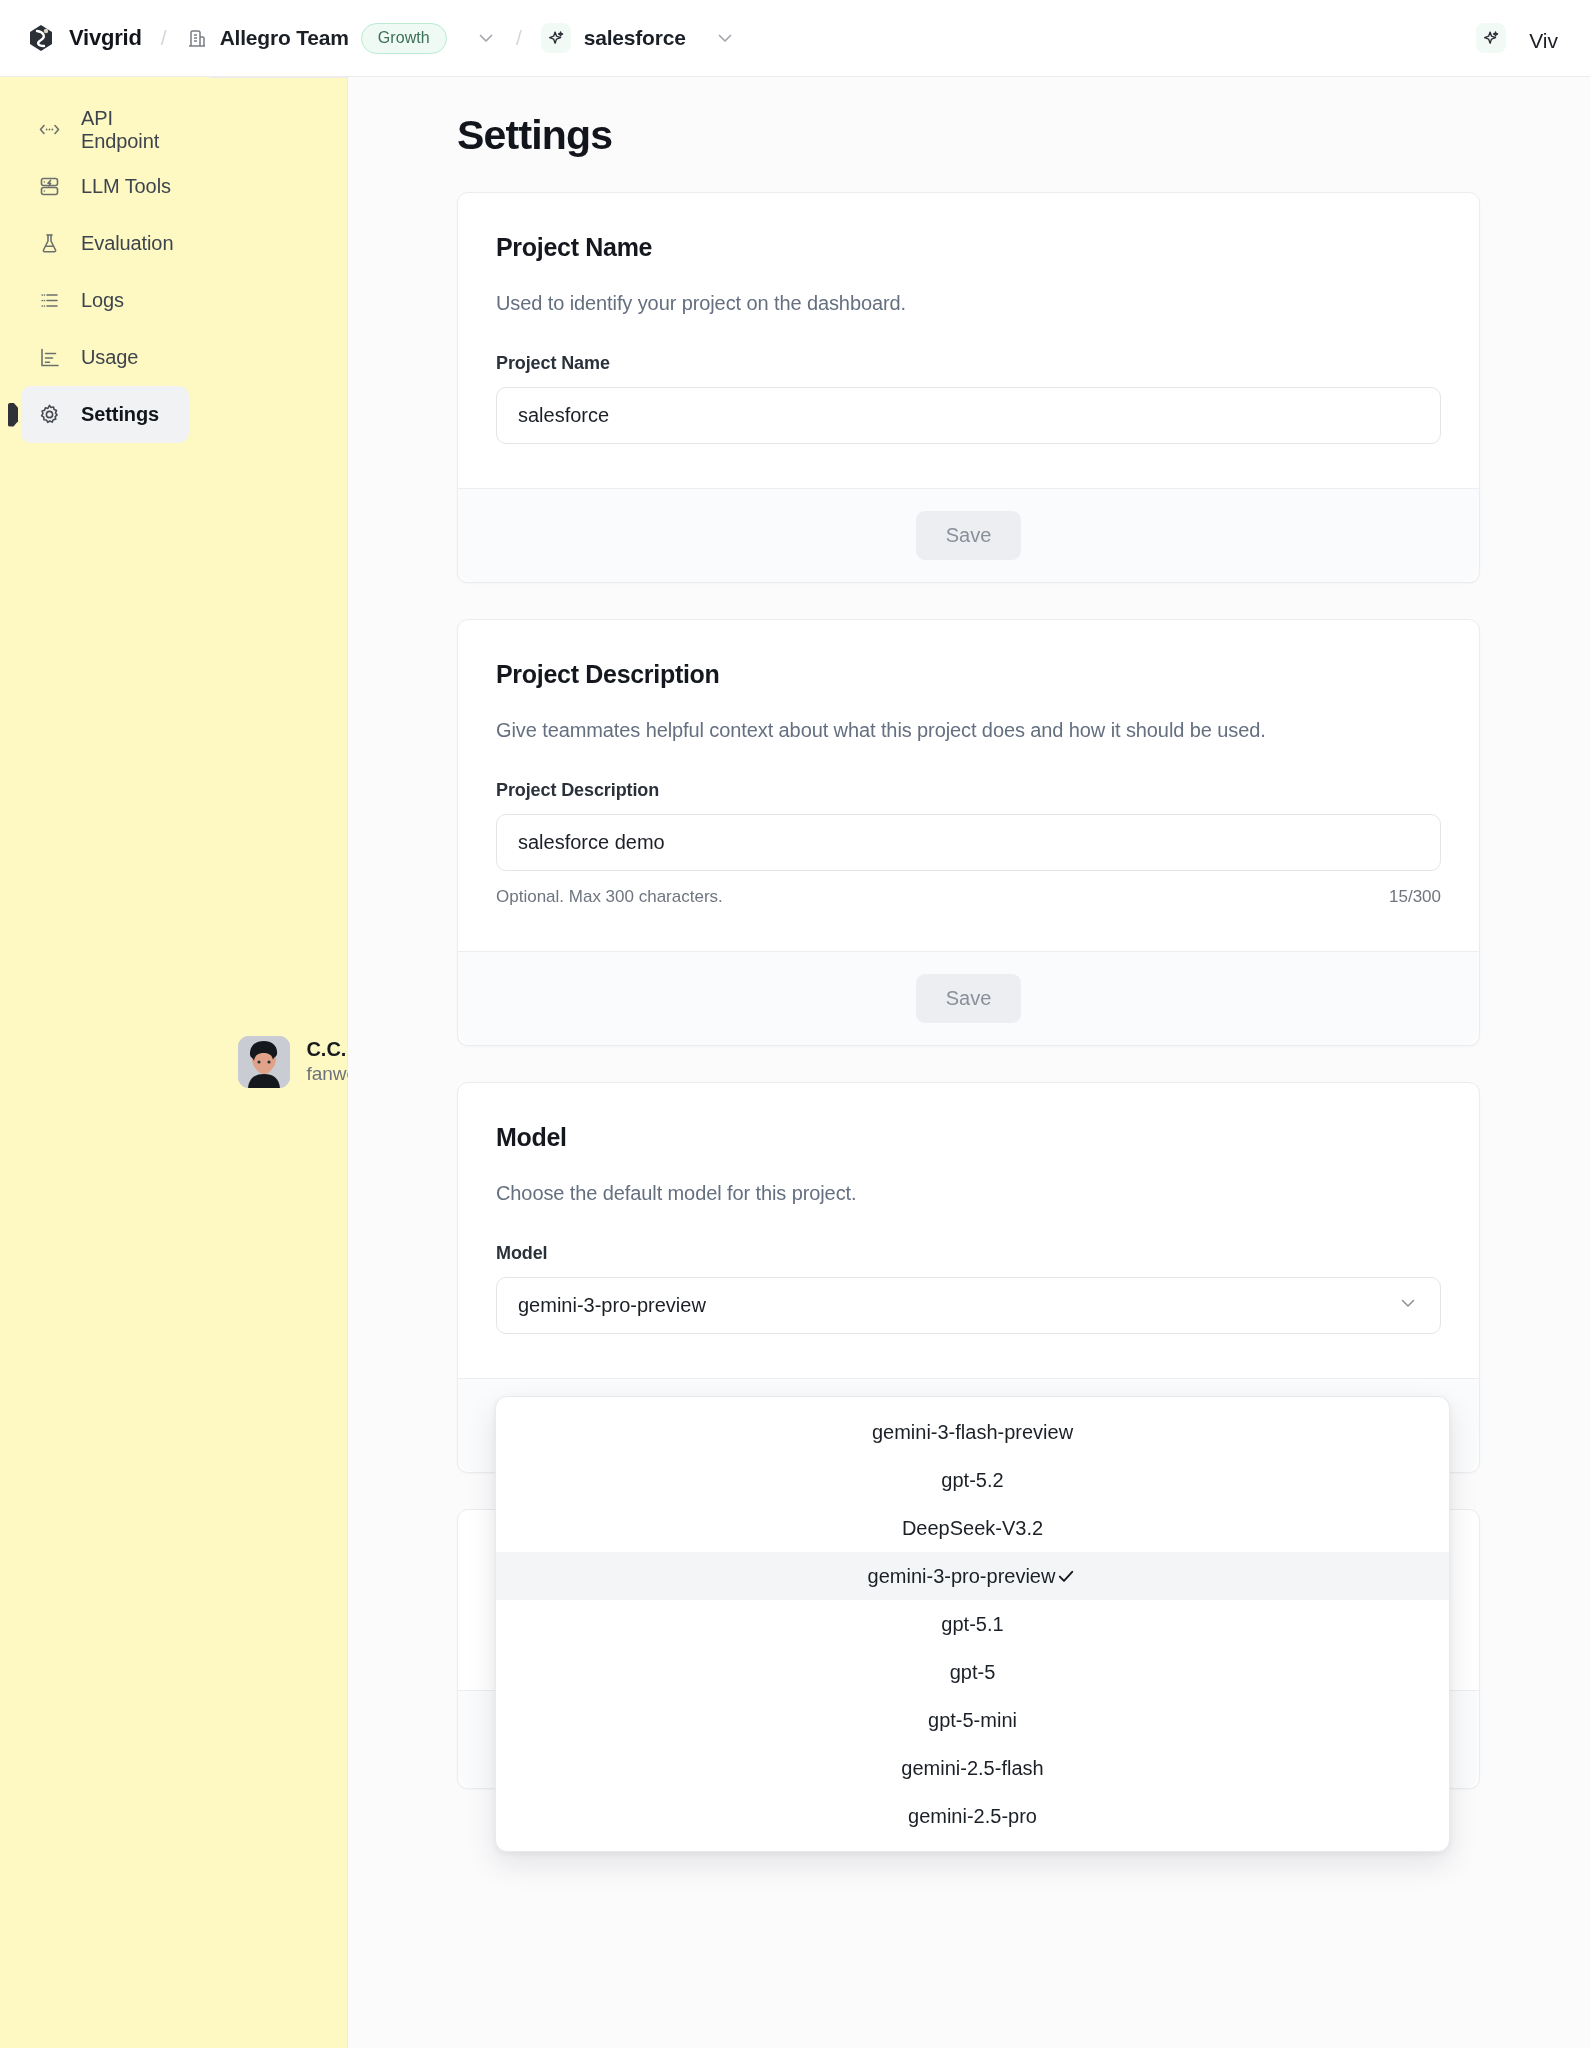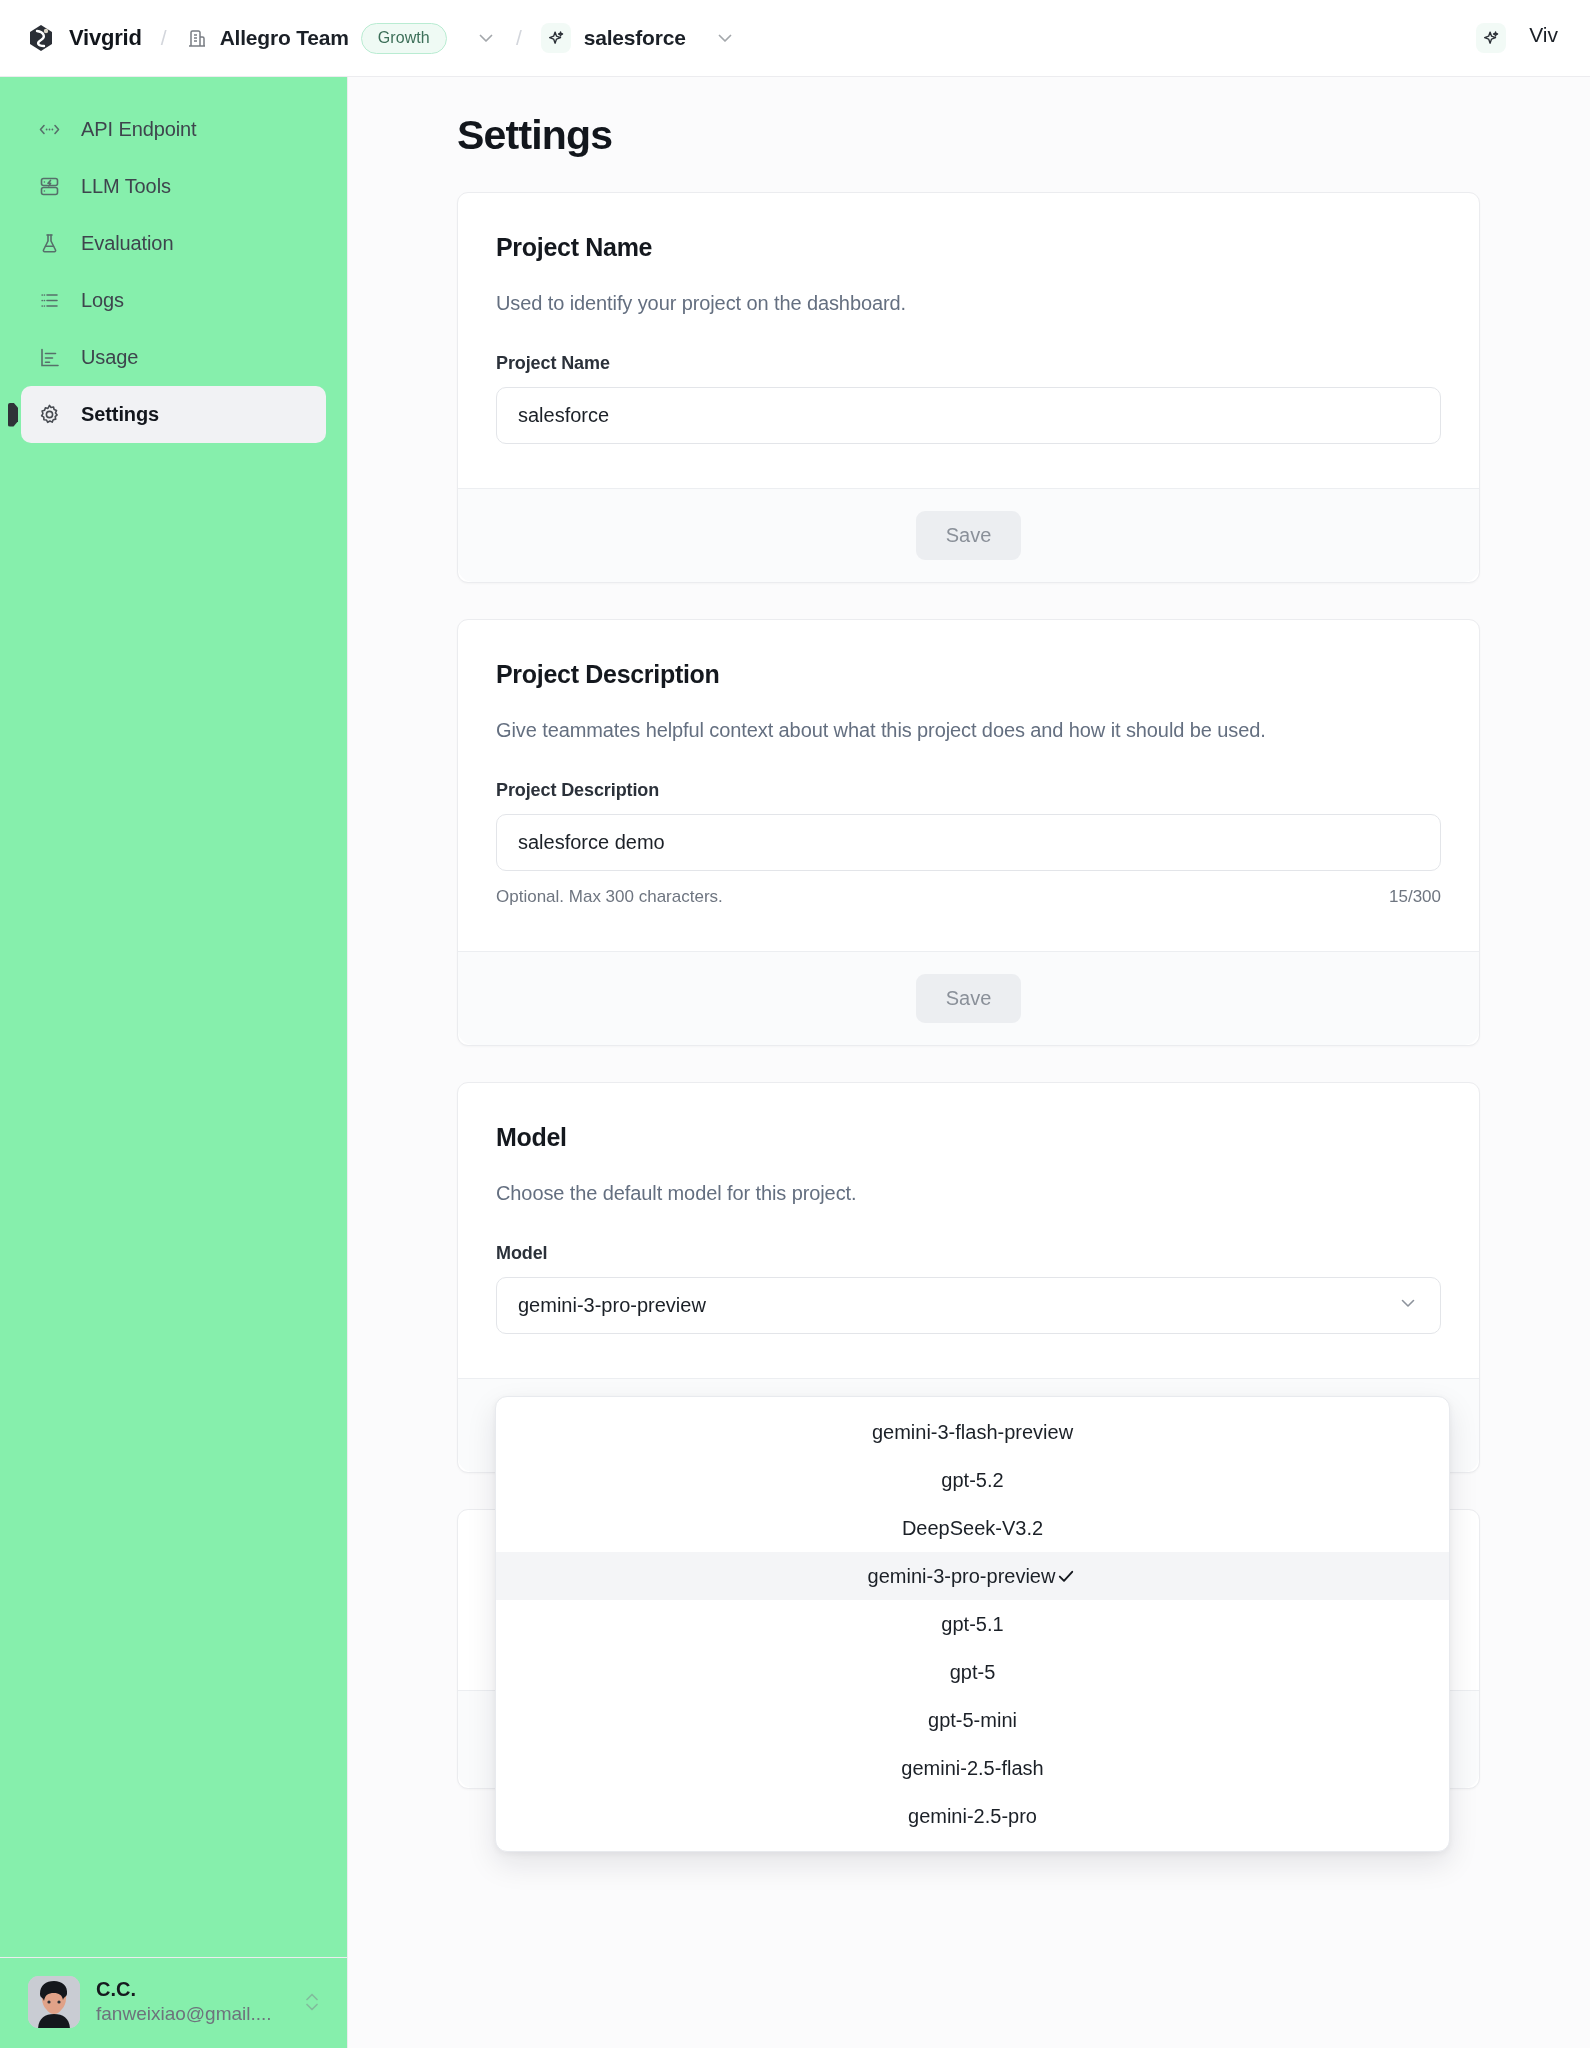--- a/index.html
+++ b/index.html
@@ -34,32 +34,32 @@
   }
   .chev { width: 22px; height: 22px; opacity: .5; }
   .chev.sp { margin-left: 28px; }
   .proj { display: flex; align-items: center; gap: 13px; }
   .proj-icon {
     width: 30px; height: 30px; border-radius: 8px; background: #f2faf6;
     display: flex; align-items: center; justify-content: center;
   }
   .proj-name { font-size: 21px; font-weight: 600; color: #1b2027; letter-spacing: -0.2px; }
   .spacer { flex: 1; }
-  .user-top { display: flex; align-items: flex-start; gap: 23px; }
+  .user-top { display: flex; align-items: flex-end; gap: 23px; }
   .user-top-icon {
     width: 30px; height: 30px; border-radius: 8px; background: #f2faf6;
     display: flex; align-items: center; justify-content: center;
   }
   .user-top-name { font-size: 21px; font-weight: 500; color: #1b2027; }
 
   
   .sidebar {
     position: absolute; top: 77px; left: 0; width: 348px; height: 1971px;
-    background: #86efac; border-right: 1px solid #ececef;
-    display: flex; flex-direction: column;
+    background: #fef9c3; border-right: 1px solid #ececef;
+    display: flex; 
   }
   .nav { padding: 24px 21px 0; flex: 1; }
   .nav-item {
     position: relative;
     display: flex; align-items: center; gap: 19px;
     height: 57px; padding: 0 16px;
     border-radius: 10px; cursor: pointer;
     color: #3f4busy; color: #3e444d;
     font-size: 20px; letter-spacing: -0.1px;
   }

